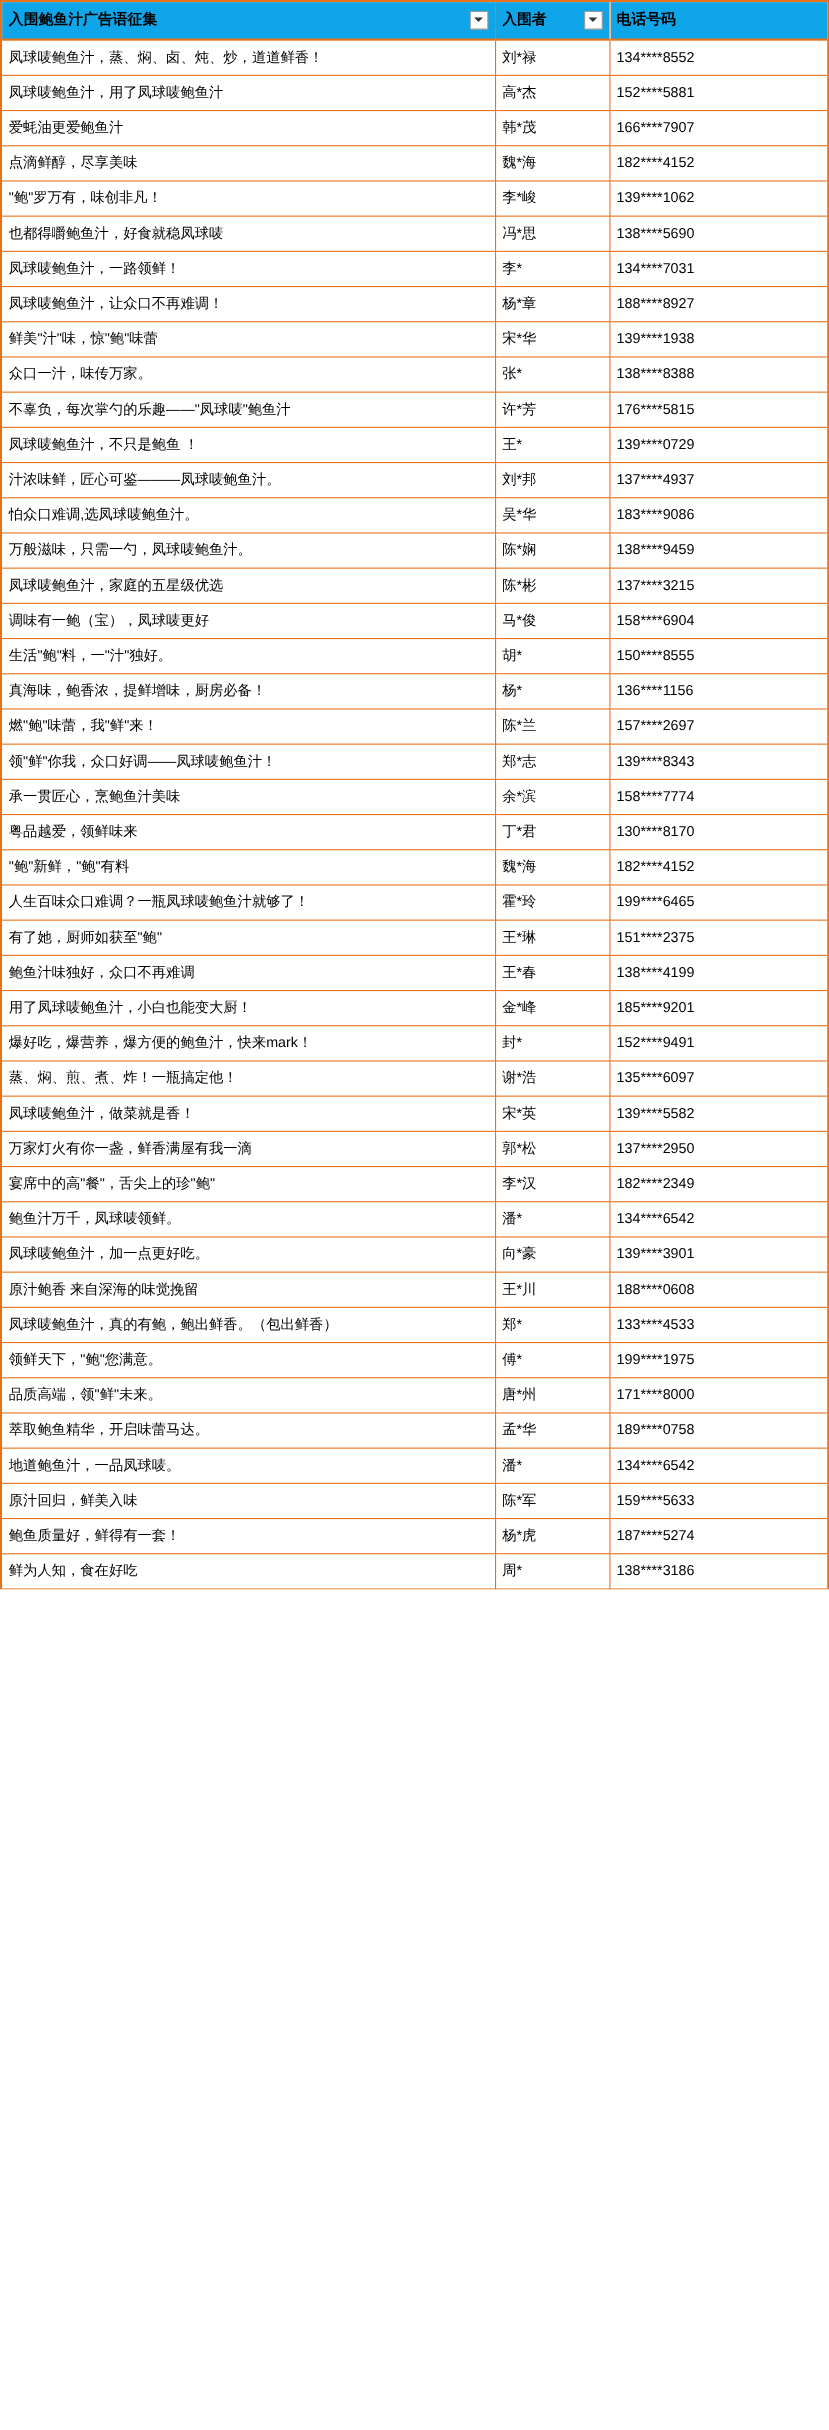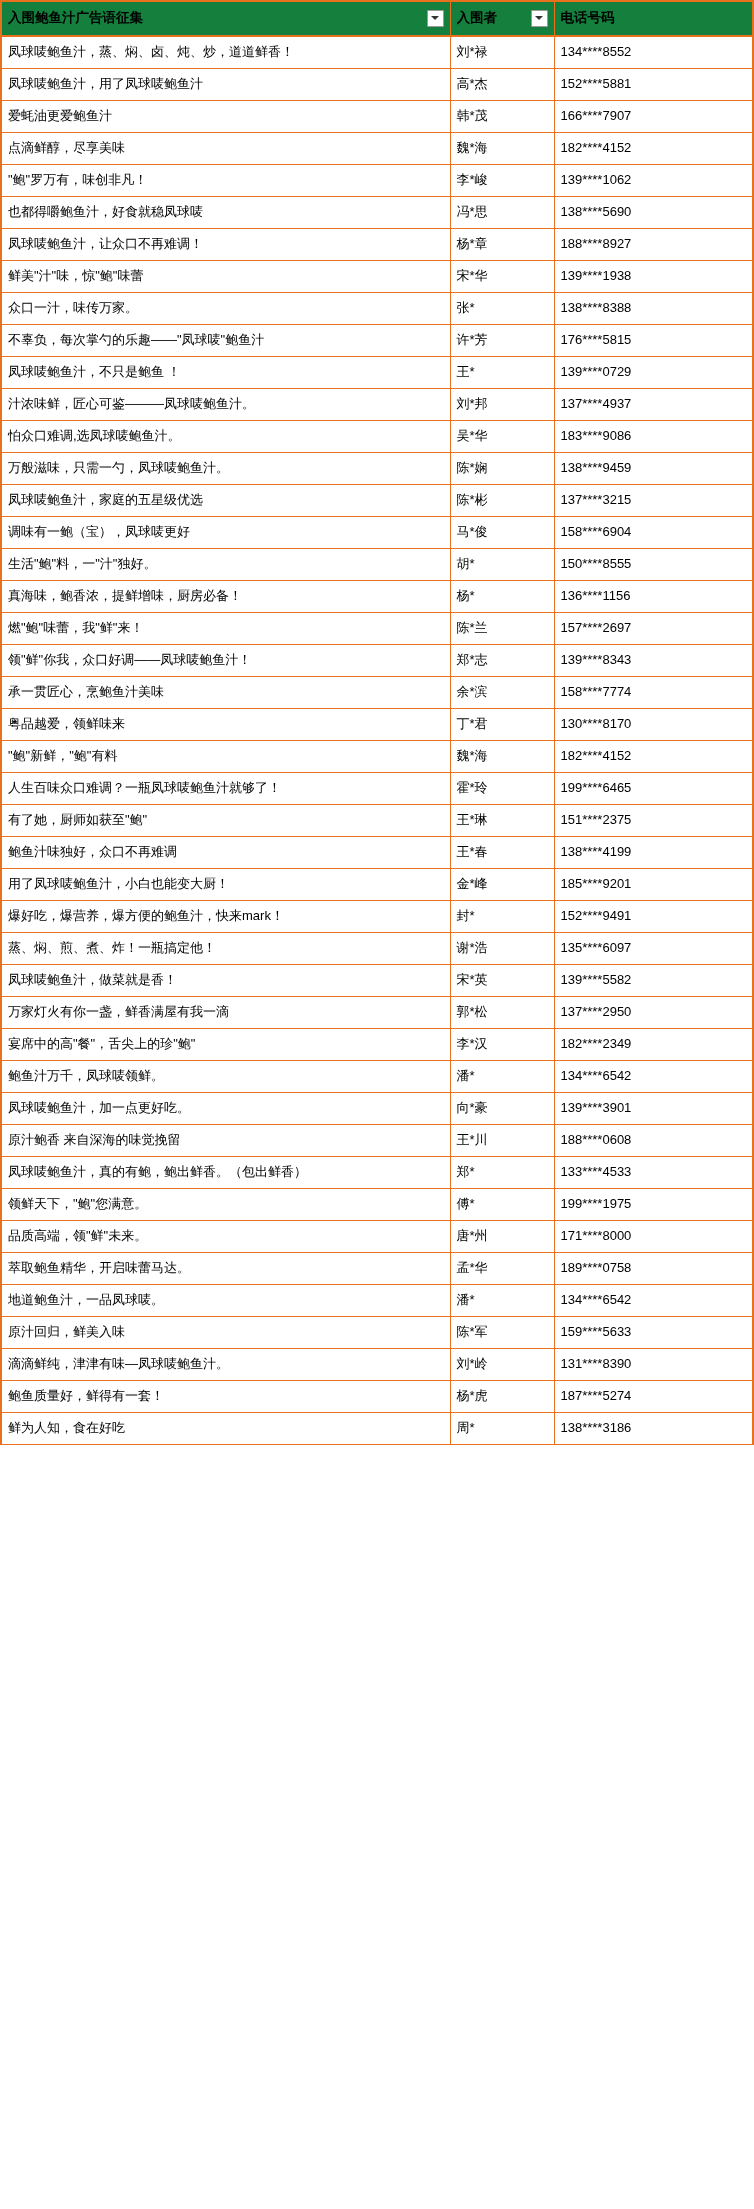--- a/index.html
+++ b/index.html
@@ -23,21 +23,21 @@
   table {
     border-collapse: collapse;
     width: 100%;
     table-layout: fixed;
   }
   col.c-slogan { width: 448px; }
   col.c-name   { width: 104px; }
   col.c-phone  { width: 198px; }
 
   thead th {
-    background: #15803d;
+    background: #0ea5e9;
     color: #000000;
     font-weight: bold;
     font-size: 13.5px;
     text-align: left;
     padding: 5px 6px 6px 6px;
     height: 22px;
     border-bottom: 2px solid #e8721c;
     border-right: 1px solid #e8721c;
     vertical-align: middle;
     white-space: nowrap;
@@ -152,20 +152,25 @@
           <td class="slogan">"鲍"罗万有，味创非凡！</td>
           <td class="name">李*峻</td>
           <td class="phone">139****1062</td>
         </tr>
         <tr>
           <td class="slogan">也都得嚼鲍鱼汁，好食就稳凤球唛</td>
           <td class="name">冯*思</td>
           <td class="phone">138****5690</td>
         </tr>
         <tr>
+          <td class="slogan">凤球唛鲍鱼汁，一路领鲜！</td>
+          <td class="name">李*</td>
+          <td class="phone">134****7031</td>
+        </tr>
+        <tr>
           <td class="slogan">凤球唛鲍鱼汁，让众口不再难调！</td>
           <td class="name">杨*章</td>
           <td class="phone">188****8927</td>
         </tr>
         <tr>
           <td class="slogan">鲜美"汁"味，惊"鲍"味蕾</td>
           <td class="name">宋*华</td>
           <td class="phone">139****1938</td>
         </tr>
         <tr>
@@ -327,25 +332,20 @@
           <td class="slogan">地道鲍鱼汁，一品凤球唛。</td>
           <td class="name">潘*</td>
           <td class="phone">134****6542</td>
         </tr>
         <tr>
           <td class="slogan">原汁回归，鲜美入味</td>
           <td class="name">陈*军</td>
           <td class="phone">159****5633</td>
         </tr>
         <tr>
-          <td class="slogan">滴滴鲜纯，津津有味—凤球唛鲍鱼汁。</td>
-          <td class="name">刘*岭</td>
-          <td class="phone">131****8390</td>
-        </tr>
-        <tr>
           <td class="slogan">鲍鱼质量好，鲜得有一套！</td>
           <td class="name">杨*虎</td>
           <td class="phone">187****5274</td>
         </tr>
         <tr>
           <td class="slogan">鲜为人知，食在好吃</td>
           <td class="name">周*</td>
           <td class="phone">138****3186</td>
         </tr>
       </tbody>

